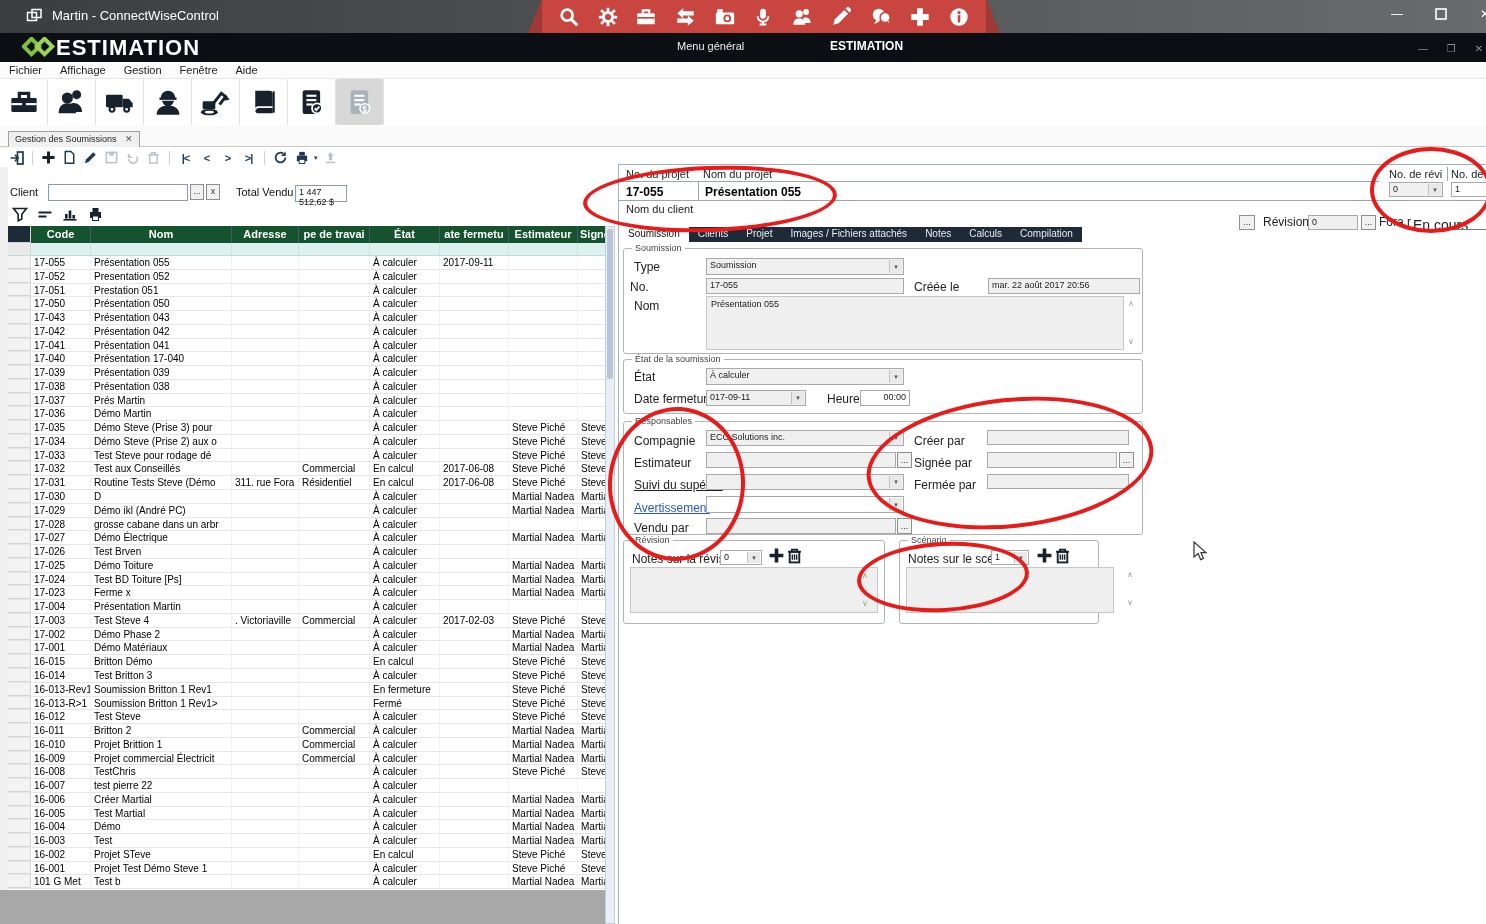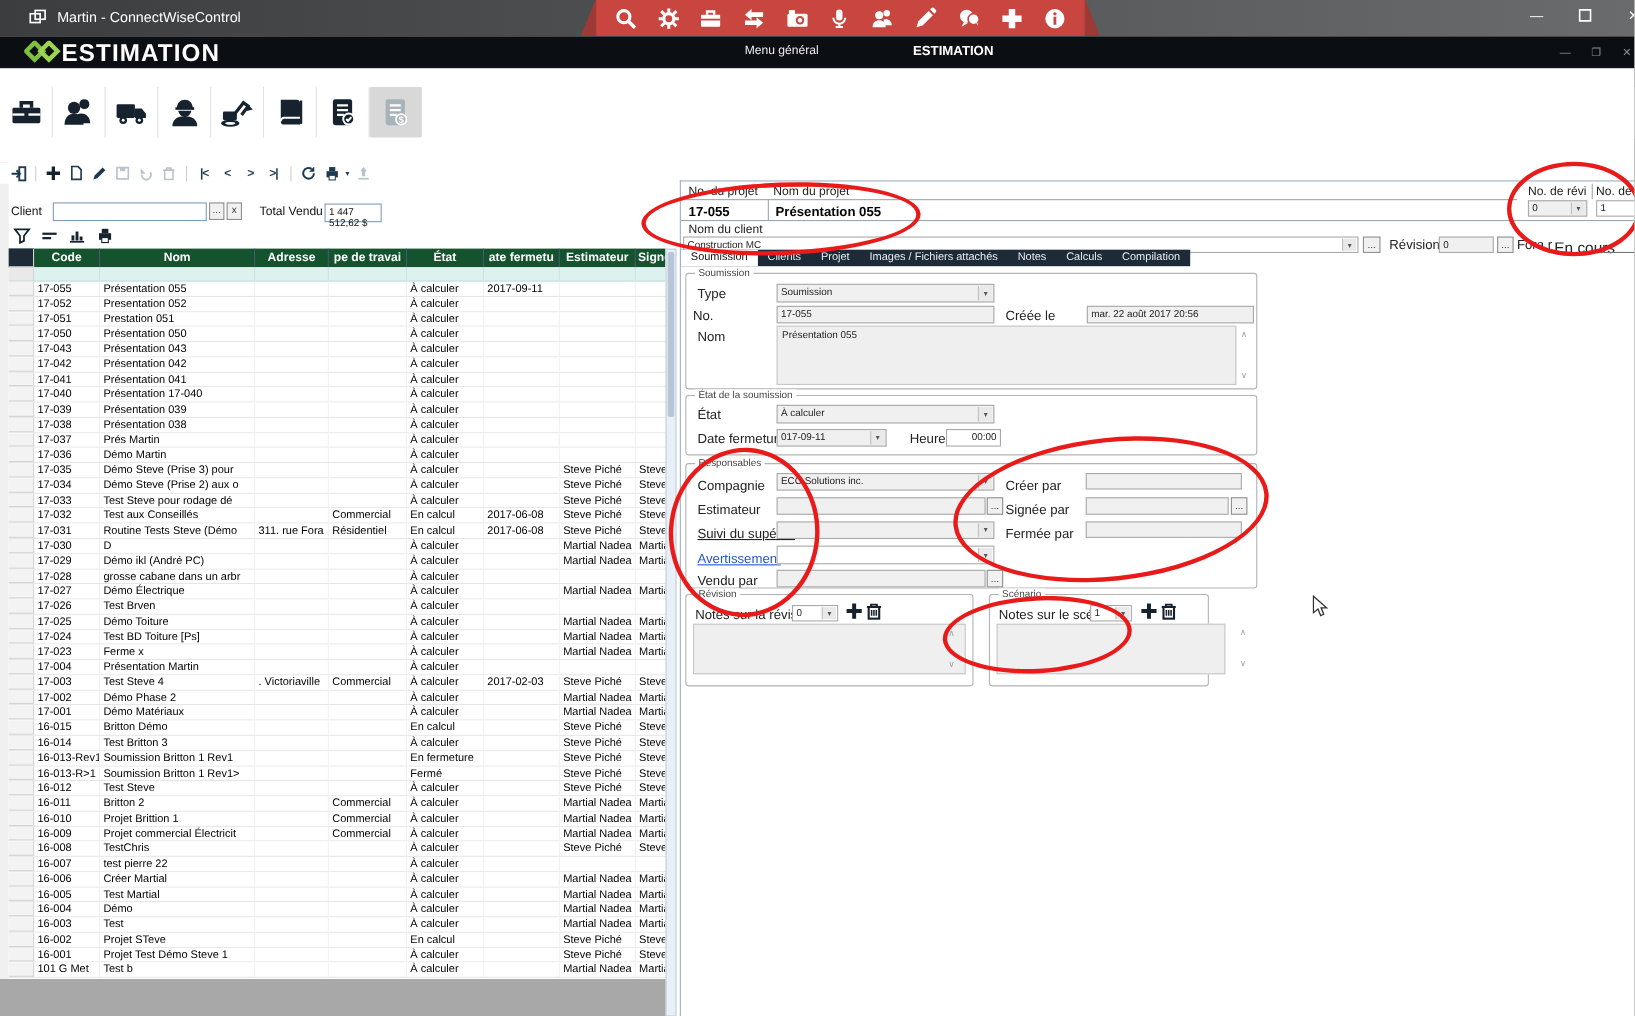--- a/index.html
+++ b/index.html
@@ -198,20 +198,27 @@
         </svg>
     </span>
     <span id="app-title">ESTIMATION</span>
   </div>
   <span id="menu-general">Menu général</span>
   <span id="cw-session">ESTIMATION</span>
   <span class="wbtn2" style="left:1412px">—</span>
   <span class="wbtn2" style="left:1440px">❐</span>
   <span class="wbtn2" style="left:1468px">✕</span>
 
+  <div id="menubar">
+    <span>Fichier</span>
+    <span>Affichage</span>
+    <span>Gestion</span>
+    <span>Fenêtre</span>
+    <span>Aide</span>
+  </div>
 
   <div id="toolbar">
     <div class="tbtn">
         <svg width="32" height="32" viewBox="0 0 24 24" fill="#16222e">
           <rect x="2.5" y="9" width="19" height="10.5" rx="1"></rect>
           <path d="M8.5 9V5.6h7V9" stroke="#16222e" stroke-width="2.4" fill="none"></path>
           <rect x="2.5" y="12.8" width="19" height="1.6" fill="#fff"></rect>
           <rect x="10.6" y="11.8" width="2.8" height="3.6"></rect>
         </svg>
       </div>
@@ -276,20 +283,26 @@
             <line x1="7.5" y1="7" x2="15.5" y2="7"></line>
             <line x1="7.5" y1="10.5" x2="15.5" y2="10.5"></line>
             <line x1="7.5" y1="14" x2="12.5" y2="14"></line>
           </g>
           <circle cx="15.8" cy="17.2" r="3.8" fill="#a8b2b9" stroke="#fff" stroke-width="1.3"></circle>
           <text x="15.8" y="19.6" font-size="7" fill="#fff" text-anchor="middle" font-family="Liberation Sans,sans-serif" font-weight="bold">$</text>
         </svg>
       </div>
   </div>
 
+  <div id="tabrow">
+    <div id="doc-tab">
+      <span>Gestion des Soumissions</span>
+      <span style="margin-left:6px;color:#555">✕</span>
+    </div>
+  </div>
 
   <div id="left-margin"></div>
 
   <div id="grid-toolbar">
     <span class="gico">
         <svg width="16" height="16" viewBox="0 0 16 16">
           <rect x="8.5" y="2" width="5.5" height="12" fill="none" stroke="#1e3a50" stroke-width="1.7"></rect>
           <path d="M1.5 8h7.5M6 4.8L9.2 8 6 11.2" stroke="#1e3a50" stroke-width="1.7" fill="none"></path>
         </svg>
       </span>
@@ -935,24 +948,20 @@
   <div id="rpanel">
 
     <span class="lab" style="left:7px;top:3px">No. du projet</span>
     <span class="lab" style="left:84px;top:3px">Nom du projet</span>
     <div class="hline" style="left:0;top:16px;width:760px"></div>
     <span class="bval" style="left:7px;top:20px">17-055</span>
     <div class="vline" style="left:79px;top:16px;height:19px"></div>
     <span class="bval" style="left:86px;top:20px">Présentation 055</span>
     <div class="hline" style="left:0;top:35px;width:868px"></div>
     <span class="lab" style="left:7px;top:38px">Nom du client</span>
-    <div class="fld fldw" style="left:2px;top:50px;width:614px;height:15px">
-      <span>Construction MC</span>
-      <span class="dd">▾</span>
-    </div>
     <span class="dots" style="left:620px;top:50px;width:16px;height:15px;line-height:13px">...</span>
     <span class="lab12" style="left:644px;top:50px">Révision</span>
     <div class="fld" style="left:689px;top:50px;width:50px;height:15px"><span>0</span></div>
     <span class="dots" style="left:742px;top:50px;width:15px;height:15px;line-height:13px">...</span>
     <span class="lab12" style="left:760px;top:50px">Fora r</span>
     <span class="lab" style="left:794px;top:52px;font-size:14px">En cours</span>
     <div class="hline" style="left:833px;top:64px;width:35px;background:#777"></div>
 
     <span class="lab" style="left:770px;top:3px">No. de révi</span>
     <div class="vline" style="left:828px;top:2px;height:14px"></div>

